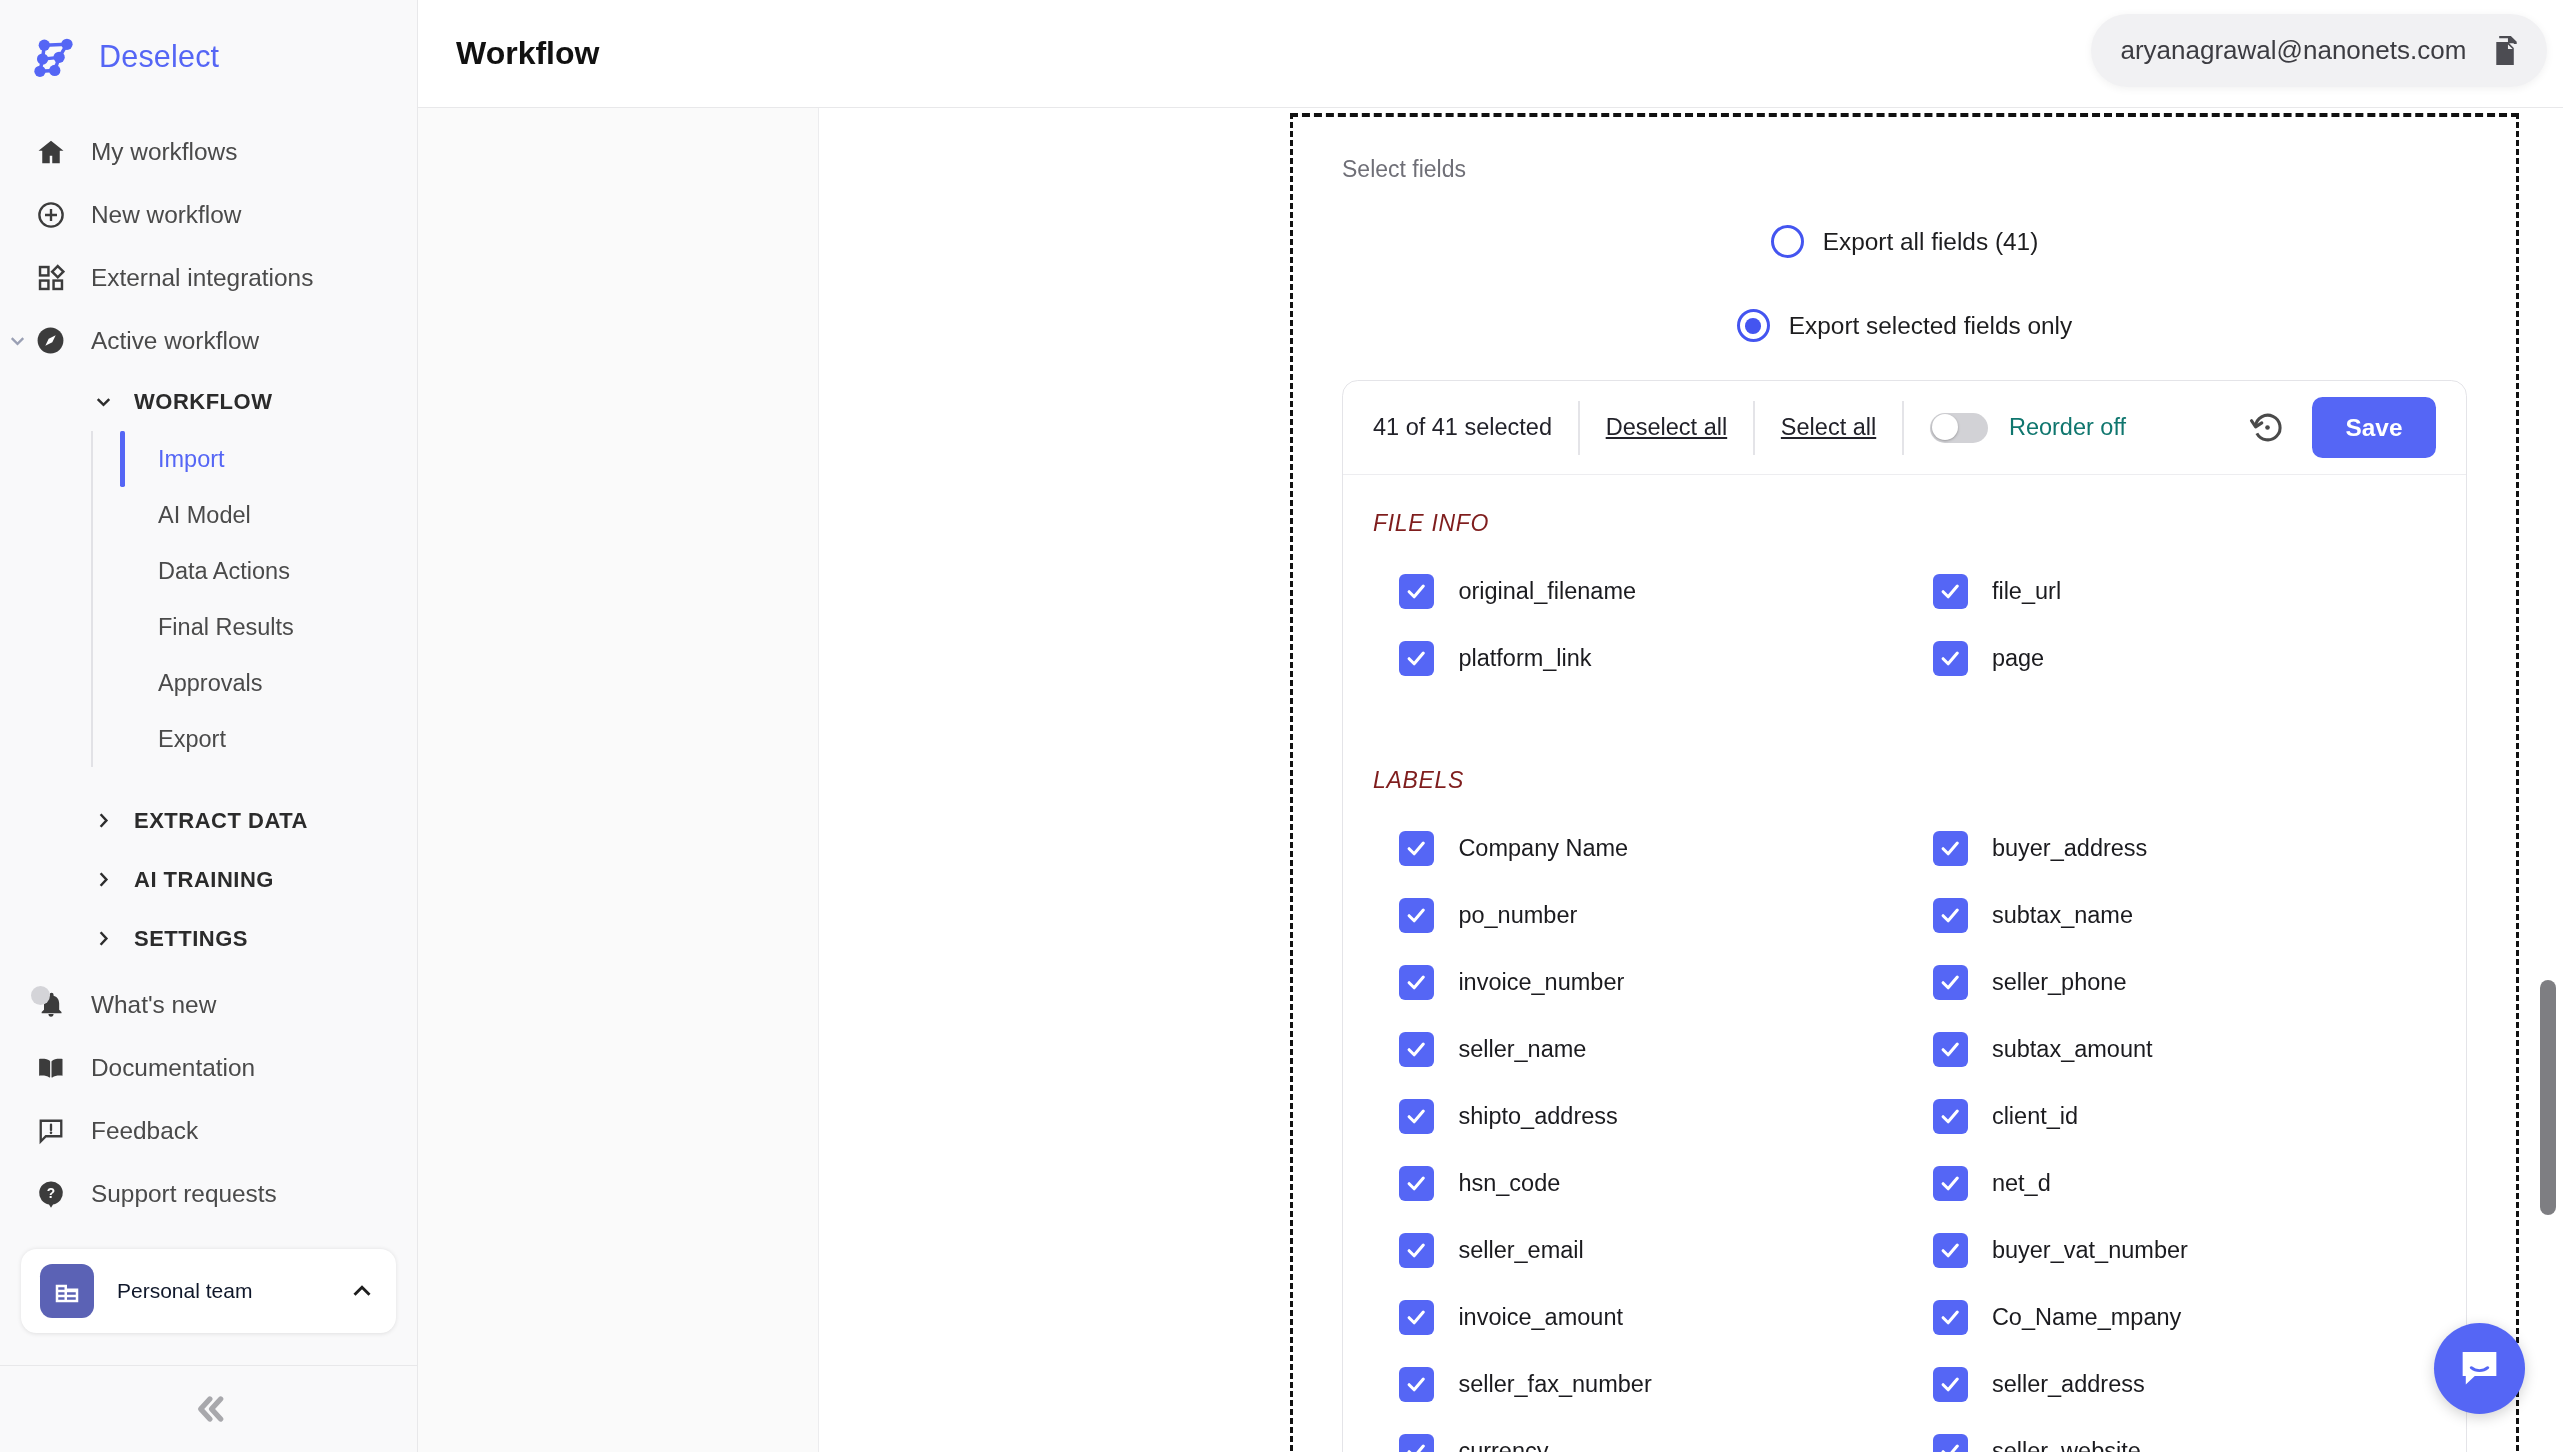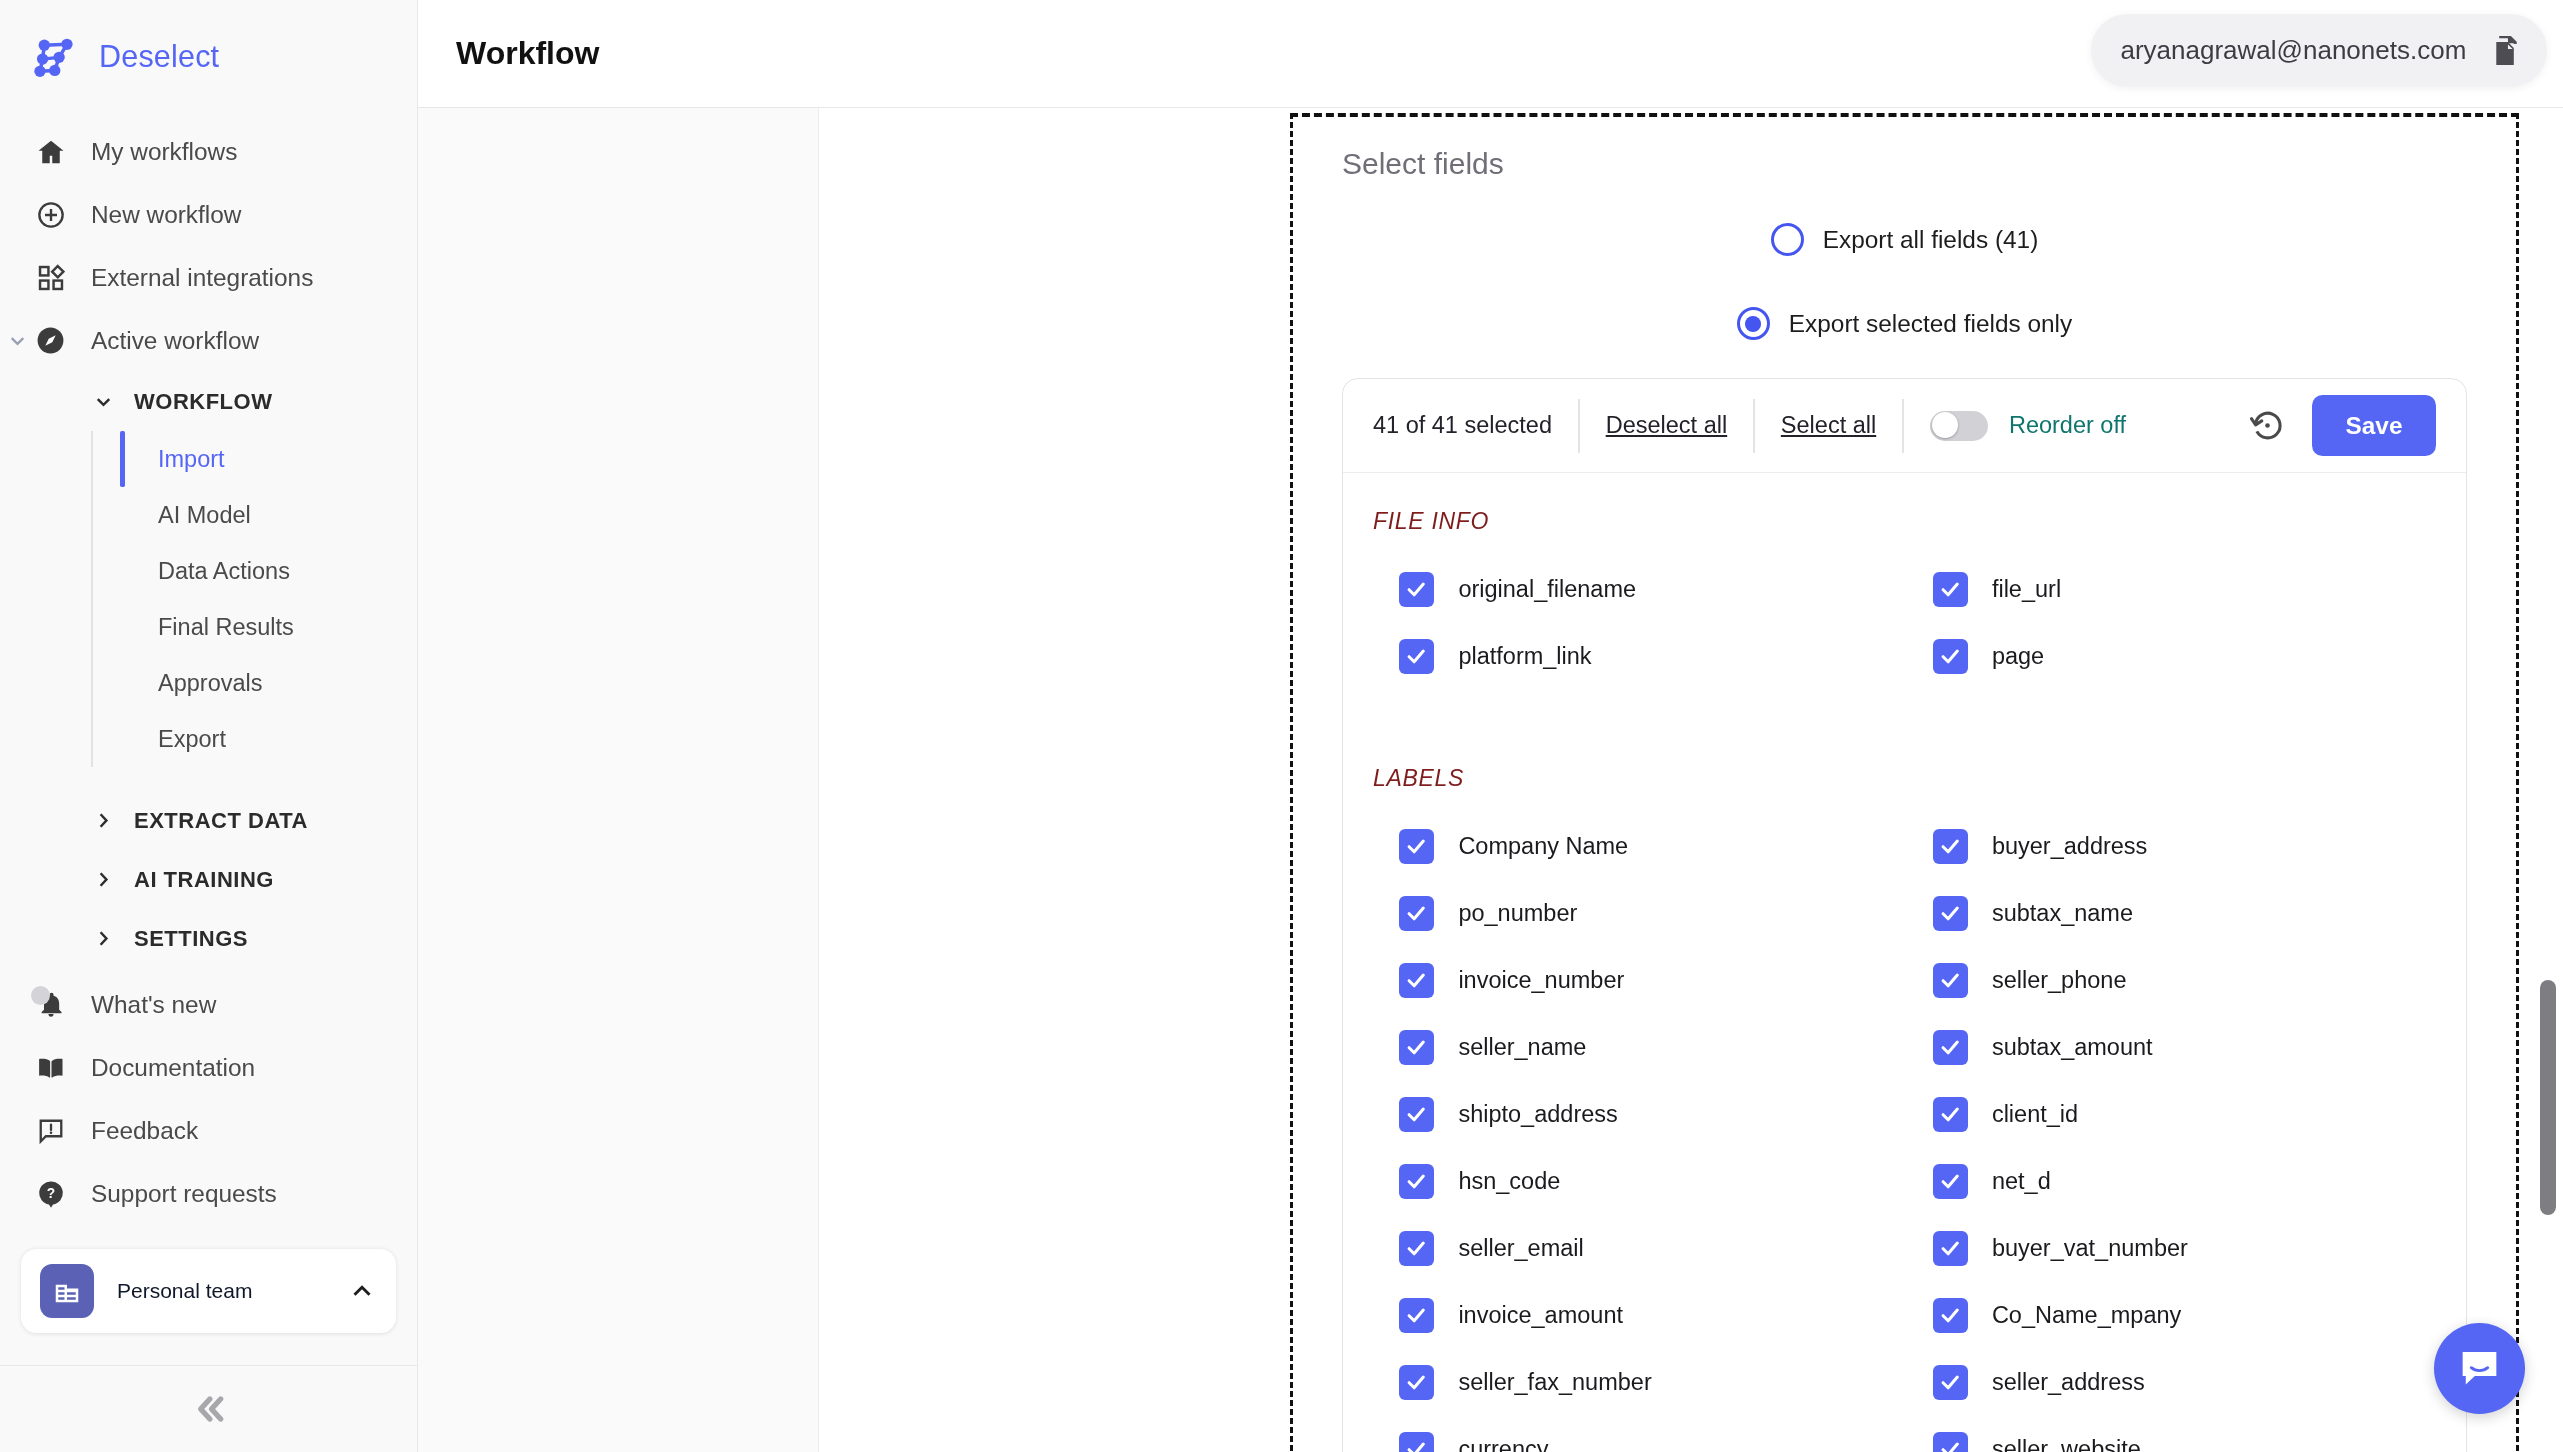--- a/index.html
+++ b/index.html
@@ -103,21 +103,21 @@
 
   
   #canvas { position:relative; width:100%; height: calc(1452px - 108px); background:#fff; overflow:hidden; }
   .canvas-gutter { position:absolute; left:0; top:0; bottom:0; width:401px; background:#fafafa; border-right:1.7px solid #ececee; }
 
   #node {
     position:absolute; left: 872px; top: 5.2px; width: 1229px; bottom: -35px;
     border: 3.5px dashed #111; border-top-width:4.4px;
     background:#fff; padding: 23px 49px 0 49px;
   }
-  .section-label { font-size:30px; color:#6f6f77; margin-top: 7px; }
+  .section-label { font-size:23px; color:#6f6f77; margin-top: 16px; }
 
   .radios { display:flex; align-items:center; gap: 51px; margin-top: 42px; flex-direction: column; }
   .radio-wrap { display:flex; align-items:center; gap: 19px; cursor:pointer; }
   .radio { width:33px;height:33px;border-radius:50%;border:3.5px solid #4455f0;display:flex;align-items:center;justify-content:center;flex:0 0 33px;}
   .radio .inner { width:15.7px;height:15.7px;border-radius:50%;background:#4455f0; display:none; }
   .radio.checked .inner { display:block; }
   .radio-lbl { font-size:24.4px; color:#1d1d1f; white-space:nowrap; }
 
   .fields-card {
     margin-top: 38px; border:1.7px solid #e4e4e8; border-radius:15.7px; background:#fff;

